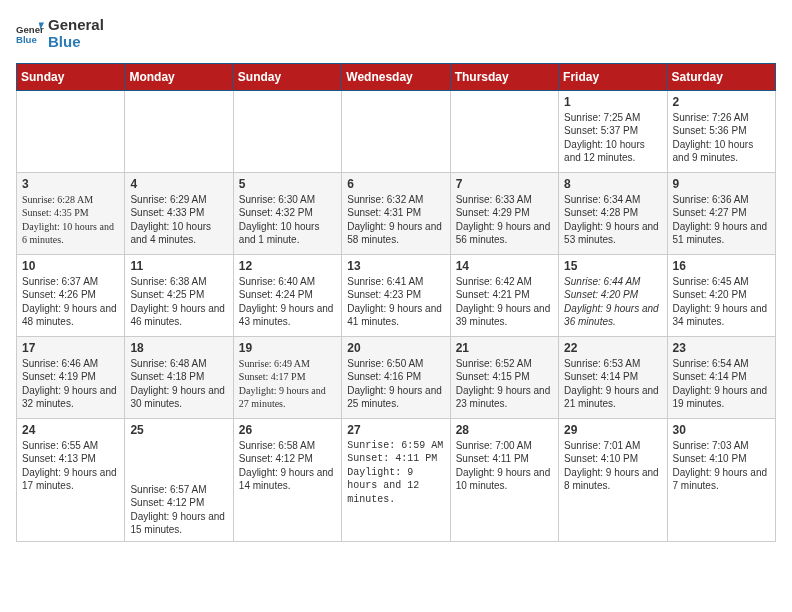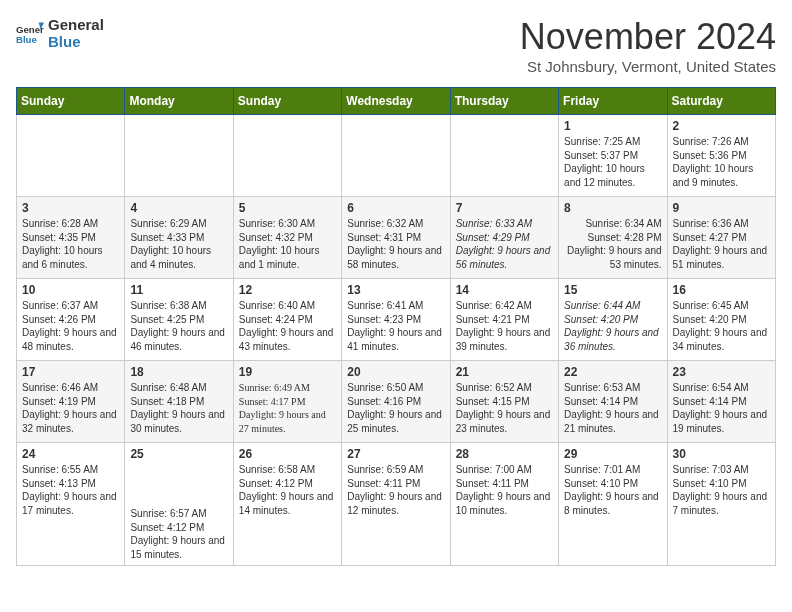--- a/index.html
+++ b/index.html
@@ -36,21 +36,21 @@
     .location {
       font-size: 15px;
       color: #555;
     }
     table {
       width: 100%;
       border-collapse: collapse;
       table-layout: fixed;
     }
     thead th {
-      background-color: #4d7c0f;
+      background-color: #b91c1c;
       color: #fff;
       font-size: 12px;
       font-weight: bold;
       padding: 6px 4px;
       text-align: left;
       border: 1px solid #1a5a8a;
     }
     tbody td {
       border: 1px solid #ccc;
       vertical-align: top;
@@ -86,24 +86,20 @@
     <svg class="logo-icon" viewBox="0 0 32 32">
       <text y="16" font-size="11" font-family="Arial" fill="#333" font-weight="bold">General</text>
       <text y="27" font-size="11" font-family="Arial" fill="#2a7ab5" font-weight="bold">Blue</text>
       <polygon points="26,4 32,4 28,12" fill="#2a7ab5"></polygon>
     </svg>
     <div style="line-height:1.15">
       <div style="font-size:15px;font-weight:bold;color:#333;">General</div>
       <div style="font-size:15px;font-weight:bold;color:#2a7ab5;">Blue</div>
     </div>
   </div>
-  <div class="title-block">
-    <div class="month-title">November 2024</div>
-    <div class="location">St Johnsbury, Vermont, United States</div>
-  </div>
 </div>
 
 <table>
   <thead>
     <tr id="header-row">
         <th>Sunday</th>
         <th>Monday</th>
         <th>Sunday</th>
         <th>Wednesday</th>
         <th>Thursday</th>
@@ -127,21 +123,21 @@
         <td>
           <span class="day-number">2</span>
           <div class="day-info" style="white-space: pre-line;">Sunrise: 7:26 AM
 Sunset: 5:36 PM
 Daylight: 10 hours and 9 minutes.</div>
         </td>
       </tr>
       <tr>
         <td>
           <span class="day-number">3</span>
-          <div class="day-info" style="white-space: pre-line;">Sunrise: 6:28 AM
+          <div class="day-info" style="white-space: pre-line; font-family: Liberation Serif, serif;">Sunrise: 6:28 AM
 Sunset: 4:35 PM
 Daylight: 10 hours and 6 minutes.</div>
         </td>
         <td>
           <span class="day-number">4</span>
           <div class="day-info" style="white-space: pre-line;">Sunrise: 6:29 AM
 Sunset: 4:33 PM
 Daylight: 10 hours and 4 minutes.</div>
         </td>
         <td>
@@ -151,27 +147,27 @@
 Daylight: 10 hours and 1 minute.</div>
         </td>
         <td>
           <span class="day-number">6</span>
           <div class="day-info" style="white-space: pre-line;">Sunrise: 6:32 AM
 Sunset: 4:31 PM
 Daylight: 9 hours and 58 minutes.</div>
         </td>
         <td>
           <span class="day-number">7</span>
-          <div class="day-info" style="white-space: pre-line; font-style: italic;">Sunrise: 6:33 AM
+          <div class="day-info" style="white-space: pre-line;">Sunrise: 6:33 AM
 Sunset: 4:29 PM
 Daylight: 9 hours and 56 minutes.</div>
         </td>
         <td>
           <span class="day-number">8</span>
-          <div class="day-info" style="white-space: pre-line; text-align: right;">Sunrise: 6:34 AM
+          <div class="day-info" style="white-space: pre-line;">Sunrise: 6:34 AM
 Sunset: 4:28 PM
 Daylight: 9 hours and 53 minutes.</div>
         </td>
         <td>
           <span class="day-number">9</span>
           <div class="day-info" style="white-space: pre-line;">Sunrise: 6:36 AM
 Sunset: 4:27 PM
 Daylight: 9 hours and 51 minutes.</div>
         </td>
       </tr>
@@ -277,21 +273,21 @@
 Daylight: 9 hours and 15 minutes.</div>
         </td>
         <td>
           <span class="day-number">26</span>
           <div class="day-info" style="white-space: pre-line;">Sunrise: 6:58 AM
 Sunset: 4:12 PM
 Daylight: 9 hours and 14 minutes.</div>
         </td>
         <td>
           <span class="day-number">27</span>
-          <div class="day-info" style="white-space: pre-line;">Sunrise: 6:59 AM
+          <div class="day-info" style="white-space: pre-line; font-family: Liberation Mono, monospace;">Sunrise: 6:59 AM
 Sunset: 4:11 PM
 Daylight: 9 hours and 12 minutes.</div>
         </td>
         <td>
           <span class="day-number">28</span>
           <div class="day-info" style="white-space: pre-line;">Sunrise: 7:00 AM
 Sunset: 4:11 PM
 Daylight: 9 hours and 10 minutes.</div>
         </td>
         <td>

